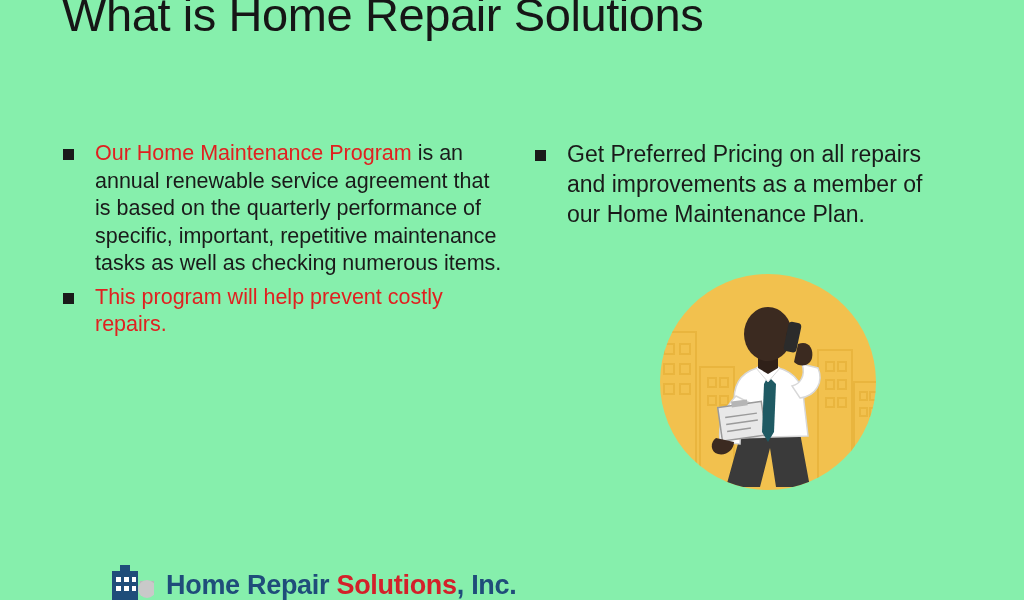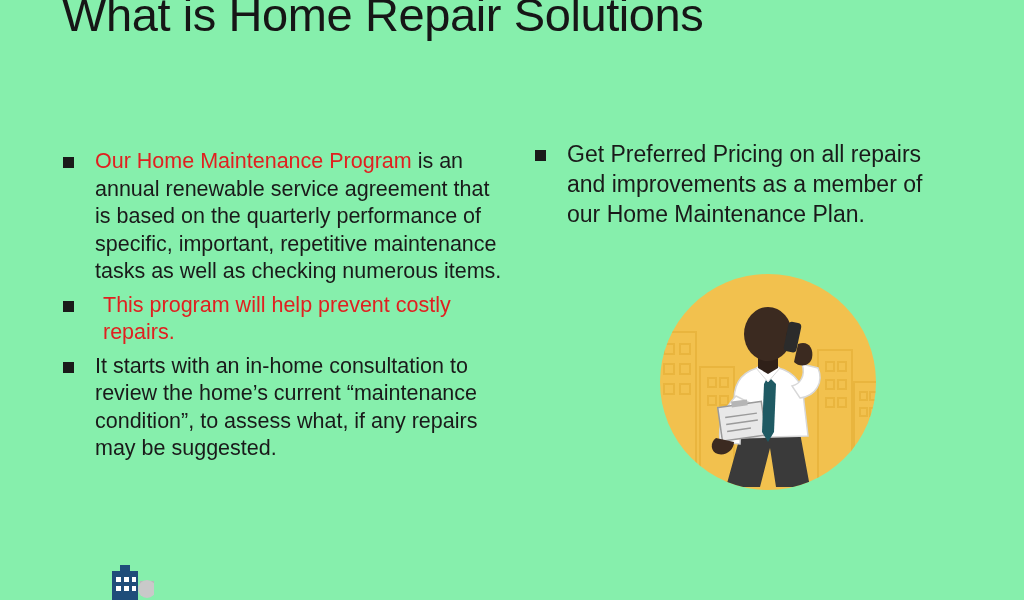--- a/index.html
+++ b/index.html
@@ -33,21 +33,21 @@
     letter-spacing: -0.4px;
   }
   .slide-title .line {
     display: block;
     white-space: nowrap;
   }
 
   .col-left {
     position: absolute;
     left: 55px;
-    top: 148px;
+    top: 140px;
     width: 450px;
   }
   .col-right {
     position: absolute;
     left: 527px;
     top: 140px;
     width: 430px;
   }
 
   .bullet {
@@ -66,21 +66,20 @@
   .bullet .text {
     font-size: 21.5px;
     line-height: 1.28;
     color: #1a1a1a;
   }
   .bullet .text .hl {
     color: #e02020;
   }
   .bullet.red .text {
     color: #e02020;
-    margin-left: 8px;
   }
 
   .col-right .bullet .text {
     font-size: 23px;
     line-height: 1.3;
   }
   .col-right .bullet .marker {
     top: 10px;
   }
 
@@ -134,24 +133,20 @@
     <div class="bullet">
       <span class="marker"></span>
       <div class="text"><span class="hl">Our Home Maintenance Program</span><span> is an annual renewable service agreement that is based on the quarterly  performance of specific, important, repetitive maintenance tasks as well as checking numerous items.</span></div>
     </div>
 
     <div class="bullet red">
       <span class="marker"></span>
       <div class="text">This program will help prevent costly repairs.</div>
     </div>
 
-    <div class="bullet">
-      <span class="marker"></span>
-      <div class="text">It starts with an in-home consultation to review the home’s current “maintenance condition”, to assess what, if any repairs may be suggested.</div>
-    </div>
 
   </div>
 
   <div class="col-right">
     <div class="bullet">
       <span class="marker"></span>
       <div class="text">Get Preferred Pricing on all repairs and improvements as a member of our Home Maintenance Plan.</div>
     </div>
   </div>
 
@@ -235,15 +230,16 @@
         <rect x="6" y="12" width="5" height="5" fill="#ffffff"></rect>
         <rect x="14" y="12" width="5" height="5" fill="#ffffff"></rect>
         <rect x="22" y="12" width="4" height="5" fill="#ffffff"></rect>
         <rect x="6" y="21" width="5" height="5" fill="#ffffff"></rect>
         <rect x="14" y="21" width="5" height="5" fill="#ffffff"></rect>
         <rect x="22" y="21" width="4" height="5" fill="#ffffff"></rect>
         <path d="M30 16 h14 v10 h-14 z" fill="#b8b8b8"></path>
         <circle cx="37" cy="24" r="9" fill="#c9c9c9"></circle>
       </svg>
     </div>
+    <div class="logo-text"><span class="part-a">Home Repair </span><span class="part-b">Solutions</span><span class="part-c">, Inc.</span></div>
   </div>
 
 </div>
 
 </body></html>

